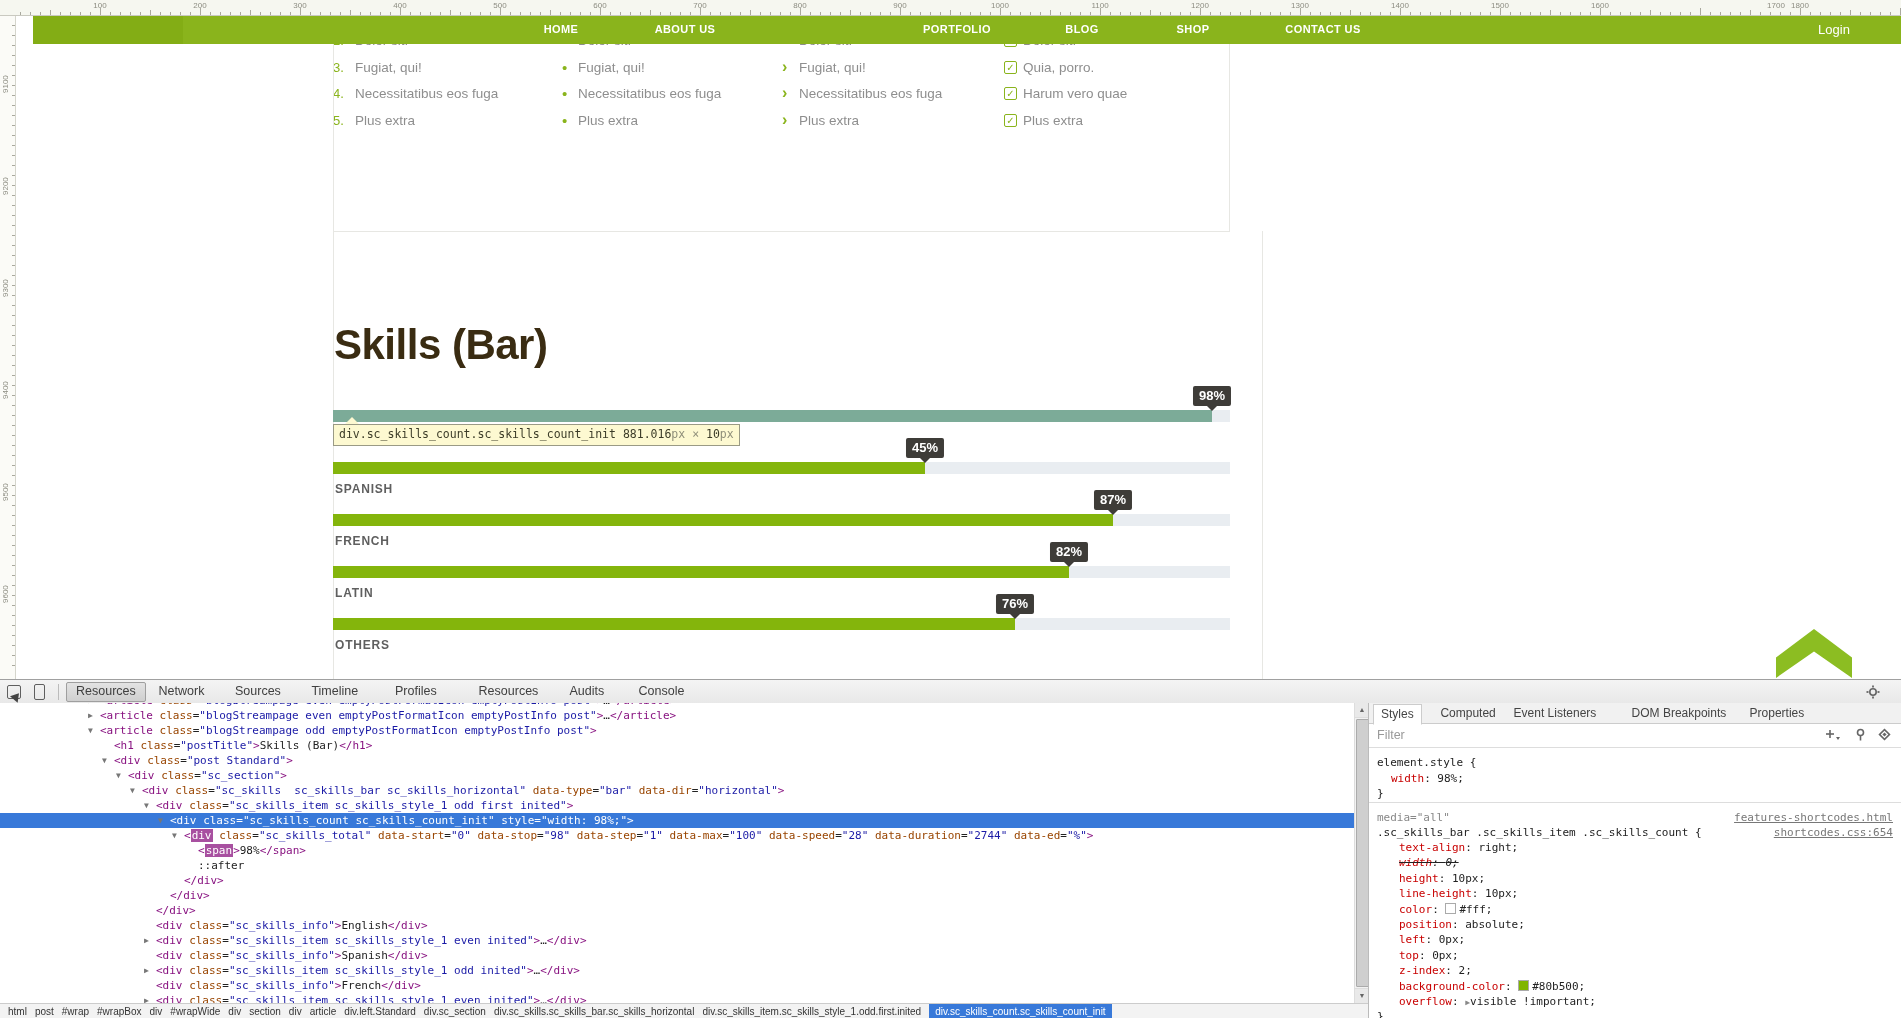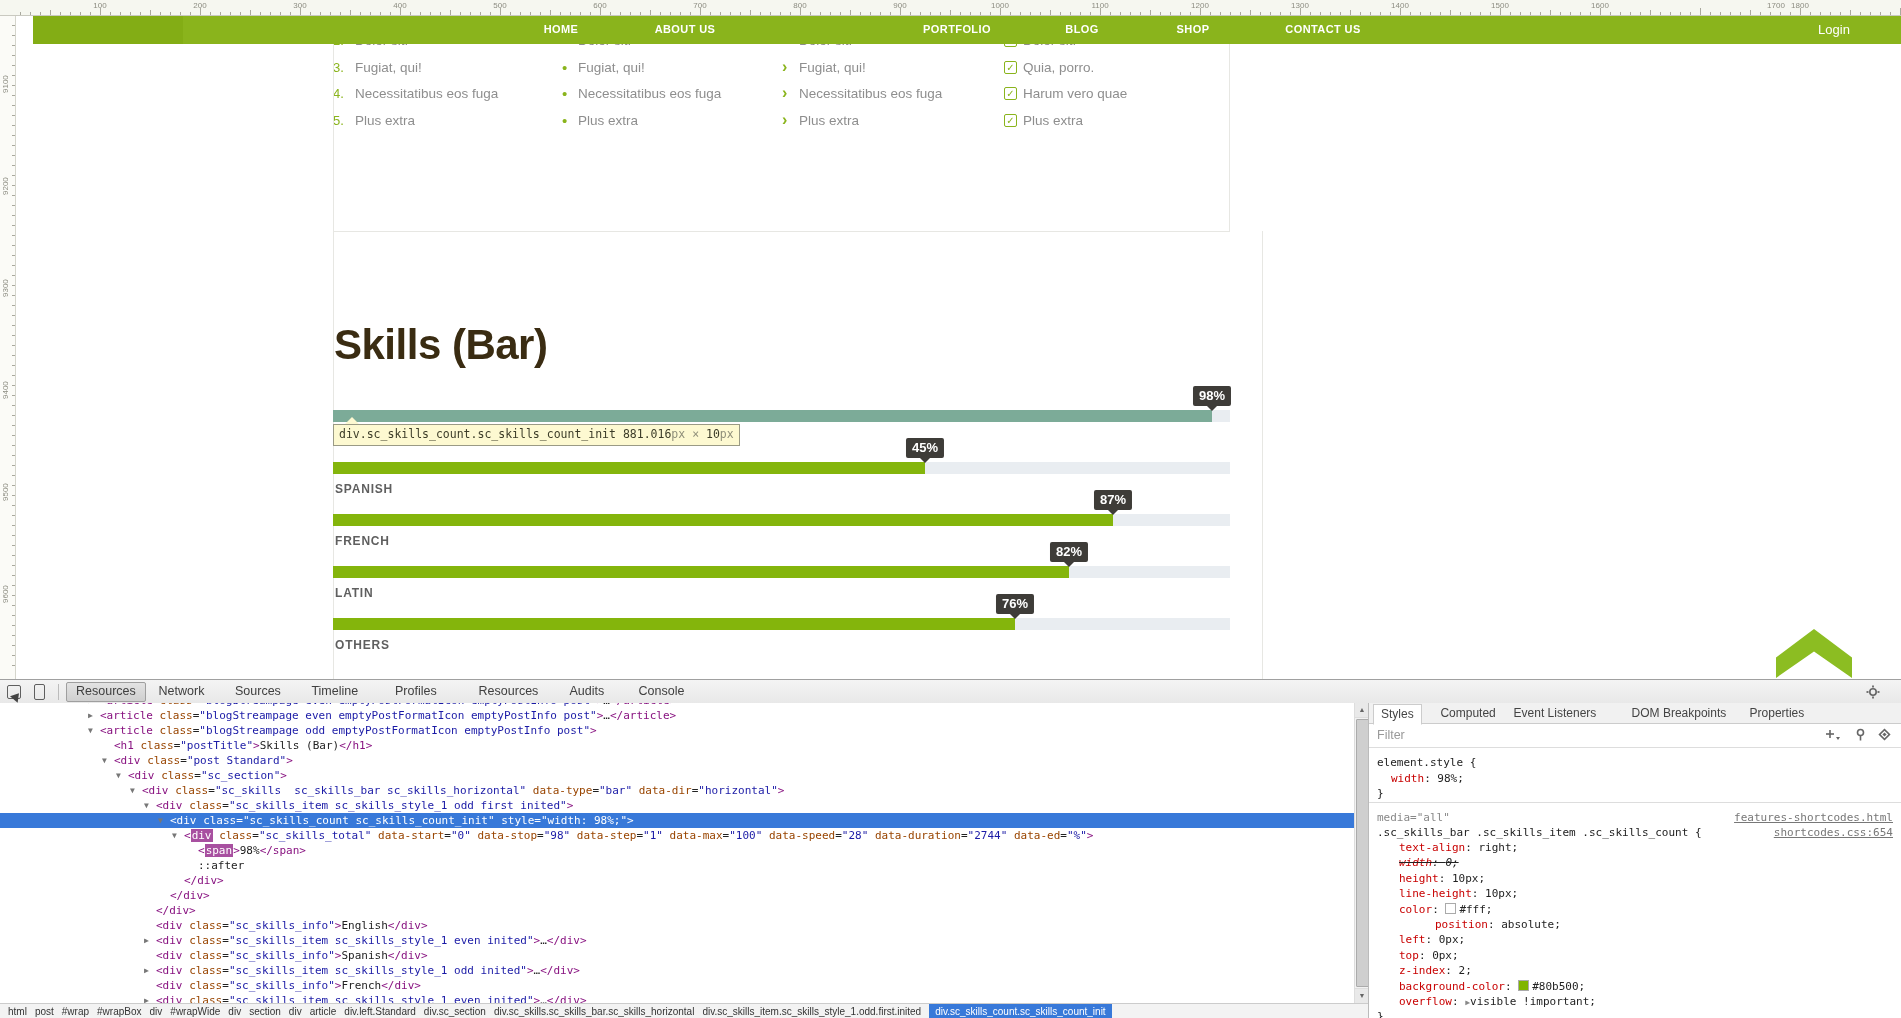--- a/index.html
+++ b/index.html
@@ -551,21 +551,21 @@
     <div class="abs css" style="left:8px;top:107px;color:#888;">media="all"</div>
     <div class="abs css csslink" style="top:107px;">features-shortcodes.html</div>
     <div class="abs css" style="left:8px;top:122px;">.sc_skills_bar .sc_skills_item .sc_skills_count {</div>
     <div class="abs css csslink" style="top:122px;">shortcodes.css:654</div>
     <div class="abs" id="rule-props" style="left:30px;top:137px;">
         <div class="css" style="position: absolute; left: 0px; top: 0px; white-space: nowrap;"><span class="cssname">text-align</span><span>: </span><span>right;</span></div>
         <div class="css strike" style="position: absolute; left: 0px; top: 15.4px; white-space: nowrap; font-style: italic;"><span class="cssname">width</span><span>: </span><span>0;</span></div>
         <div class="css" style="position: absolute; left: 0px; top: 30.8px; white-space: nowrap;"><span class="cssname">height</span><span>: </span><span>10px;</span></div>
         <div class="css" style="position: absolute; left: 0px; top: 46.2px; white-space: nowrap;"><span class="cssname">line-height</span><span>: </span><span>10px;</span></div>
         <div class="css" style="position: absolute; left: 0px; top: 61.6px; white-space: nowrap;"><span class="cssname">color</span><span>: </span><span class="swatch" style="background:#ffffff;"></span><span>#fff;</span></div>
-        <div class="css" style="position: absolute; left: 0px; top: 77px; white-space: nowrap; margin-left: 36px;"><span class="cssname">position</span><span>: </span><span>absolute;</span></div>
+        <div class="css" style="position: absolute; left: 0px; top: 77px; white-space: nowrap;"><span class="cssname">position</span><span>: </span><span>absolute;</span></div>
         <div class="css" style="position: absolute; left: 0px; top: 92.4px; white-space: nowrap;"><span class="cssname">left</span><span>: </span><span>0px;</span></div>
         <div class="css" style="position: absolute; left: 0px; top: 107.8px; white-space: nowrap;"><span class="cssname">top</span><span>: </span><span>0px;</span></div>
         <div class="css" style="position: absolute; left: 0px; top: 123.2px; white-space: nowrap;"><span class="cssname">z-index</span><span>: </span><span>2;</span></div>
         <div class="css" style="position: absolute; left: 0px; top: 138.6px; white-space: nowrap;"><span class="cssname">background-color</span><span>: </span><span class="swatch" style="background:#80b500;"></span><span>#80b500;</span></div>
         <div class="css" style="position: absolute; left: 0px; top: 154px; white-space: nowrap;"><span class="cssname">overflow</span><span>: </span><span class="expand">▶</span><span>visible !important;</span></div>
       </div>
     <div class="abs css" style="left:8px;top:306px;">}</div>
   </div>
 
   <div id="crumbbar">

